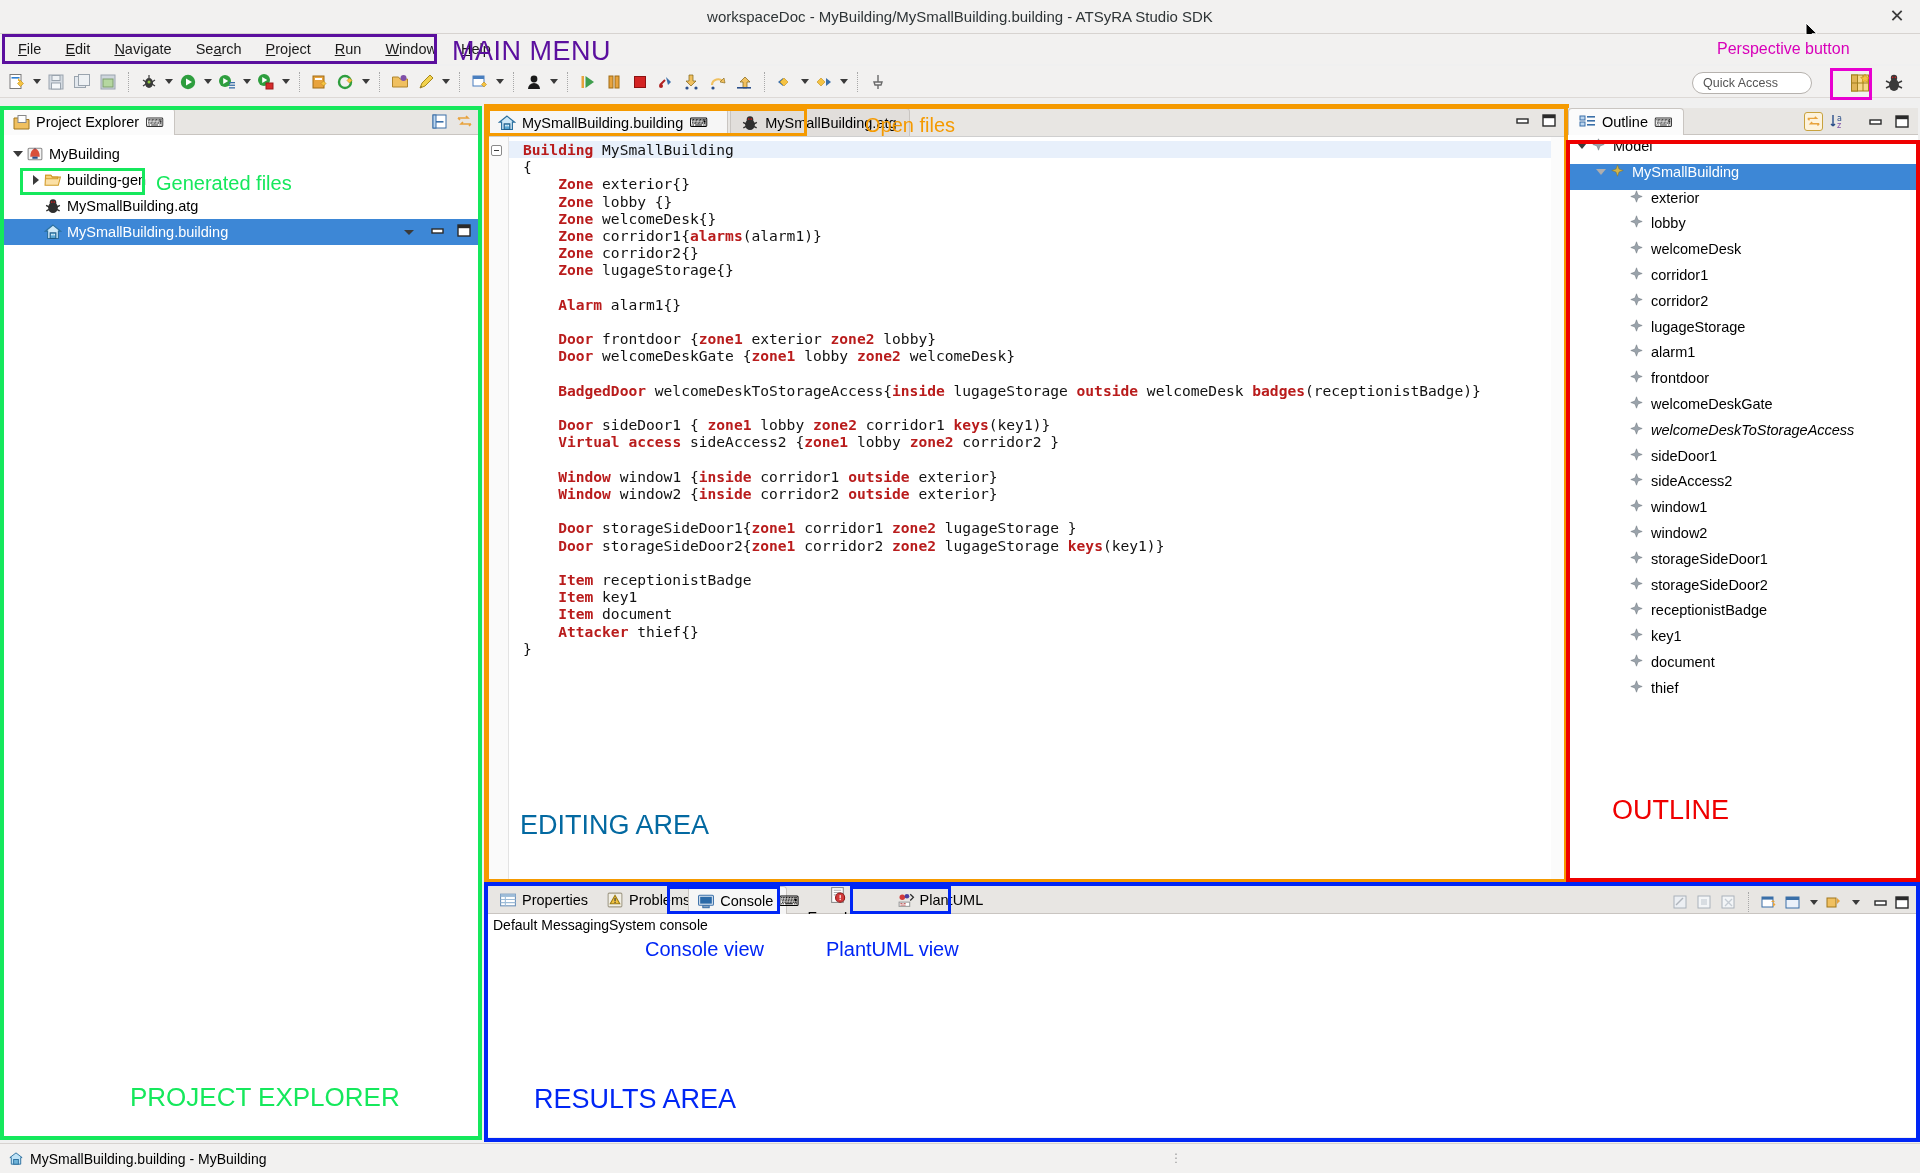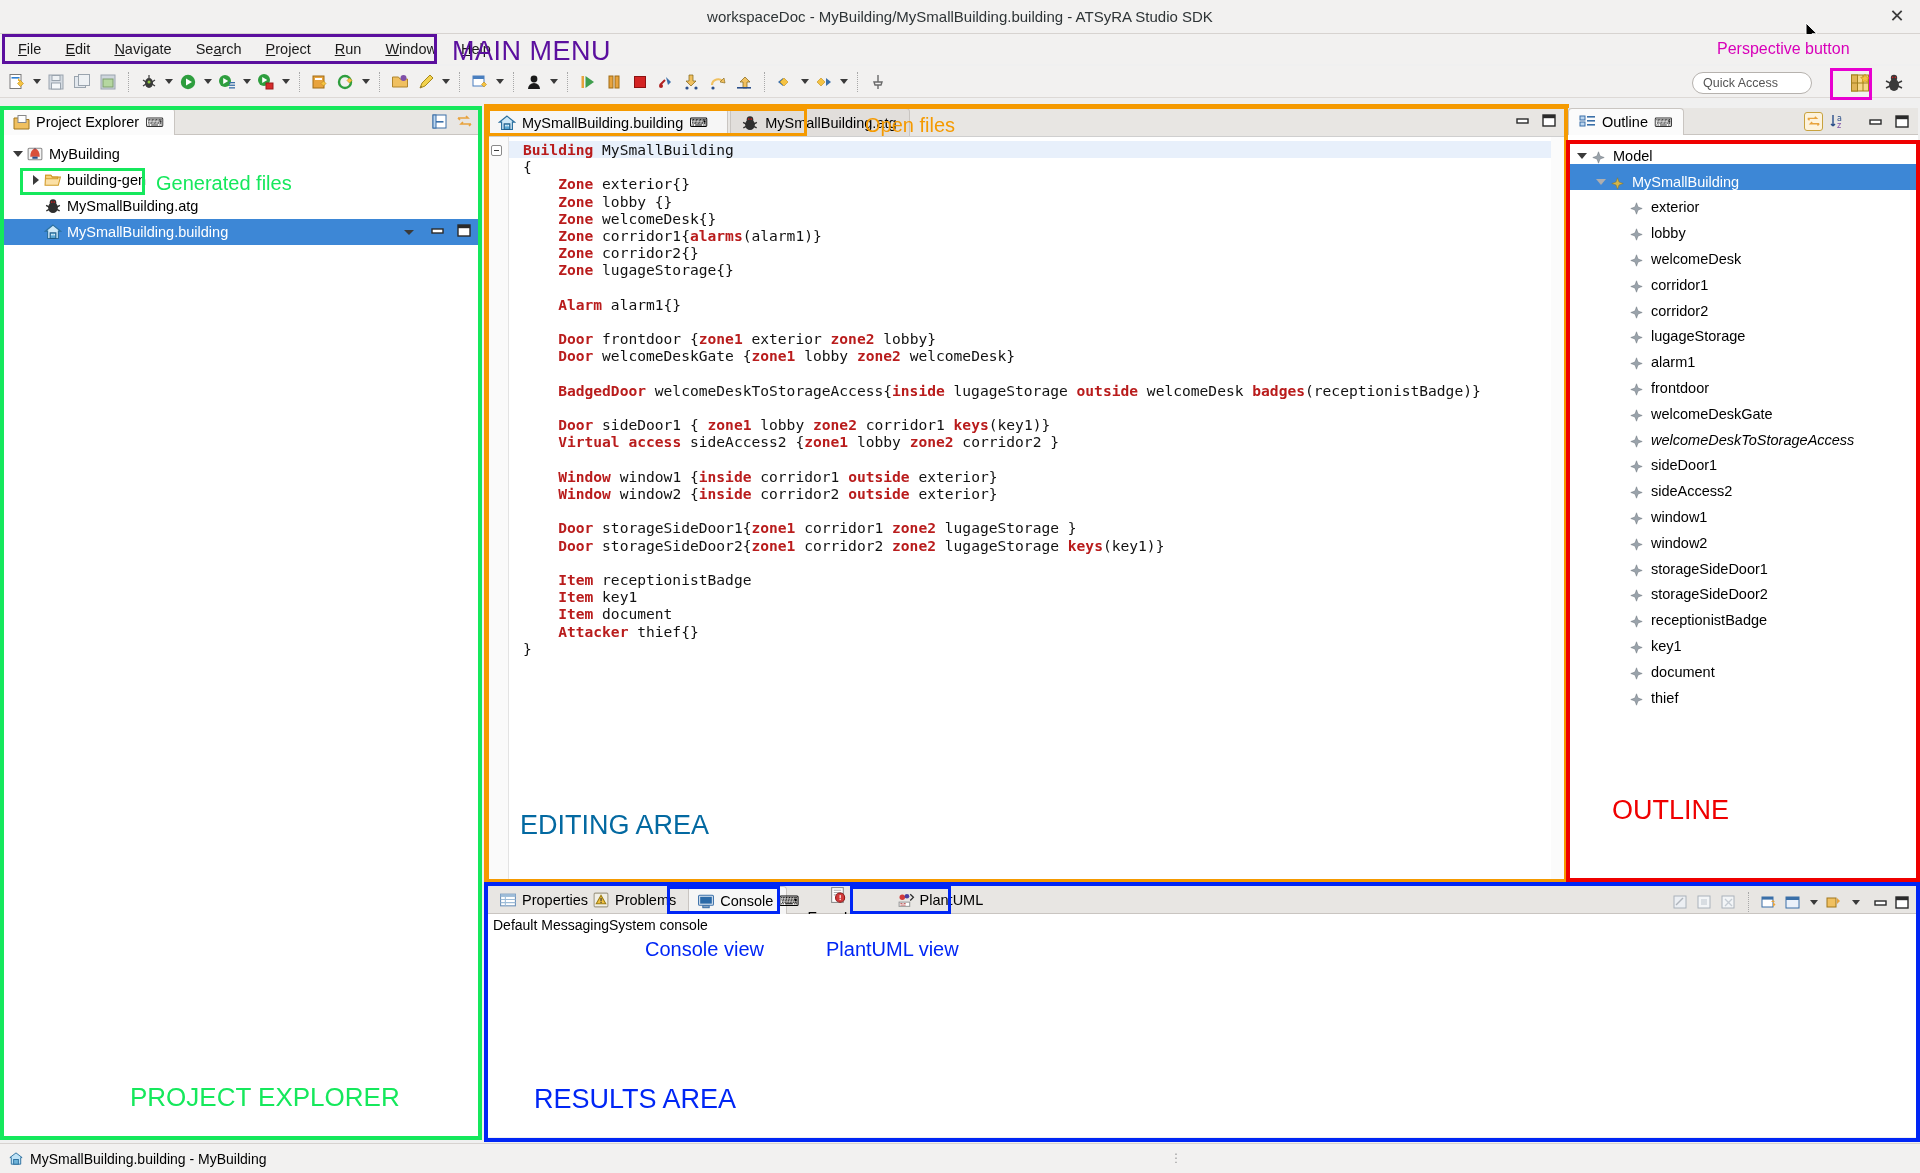--- a/index.html
+++ b/index.html
@@ -219,21 +219,21 @@
   }
 
   
   #outline {
     position: absolute; left: 1568px; top: 108px; width: 350px; height: 772px;
     background: #fff;
   }
   #outline .view-tabbar { background: #e8e6e3; }
   .otree { font-size: 14.5px; padding-top: 3px; }
   .orow {
-    display: flex; align-items: flex-end; height: 25.8px; white-space: nowrap;
+    display: flex; align-items: flex-start; height: 25.8px; white-space: nowrap;
     cursor: pointer;
   }
   .orow.sel { background: #3d87d6; color: #fff; }
   #ol-box {
     position: absolute; left: 1566px; top: 140px; width: 354px; height: 742px;
     border: 4px solid #ef0000; pointer-events: none;
   }
   #label-outline {
     position: absolute; left: 1612px; top: 795px; font-size: 27px; color: #ef0000;
     white-space: nowrap;
@@ -875,21 +875,21 @@
       <div class="rtab" style="left: 4px; width: 104px;">
         <span style="display: flex;">
           <svg xmlns="http://www.w3.org/2000/svg" width="18" height="18" viewBox="0 0 17 17">
             <rect x="1.5" y="3" width="14" height="11" fill="#fff" stroke="#6a8fb8"></rect>
             <rect x="1.5" y="3" width="14" height="2.6" fill="#9dbcd8"></rect>
             <path d="M1.5 8 h14 M1.5 11 h14 M6 5.6 v8.4" stroke="#9dbcd8"></path>
           </svg>
         </span>
         <span>Properties</span>
       </div>
-      <div class="rtab" style="left: 97px; width: 87.2px; align-items: center;">
+      <div class="rtab" style="left: 111px; width: 87.2px; align-items: center;">
         <span style="display: flex;">
           <svg xmlns="http://www.w3.org/2000/svg" width="18" height="18" viewBox="0 0 17 17">
             <rect x="2" y="2" width="13" height="13" rx="1" fill="#f1efe6" stroke="#a09a86"></rect>
             <path d="M8.5 4 L13 12 H4 z" fill="#f2c341" stroke="#9a7b11"></path>
             <rect x="8" y="6.6" width="1.1" height="3" fill="#3a3a3a"></rect>
             <rect x="8" y="10.2" width="1.1" height="1.1" fill="#3a3a3a"></rect>
           </svg>
         </span>
         <span>Problems</span>
       </div>

